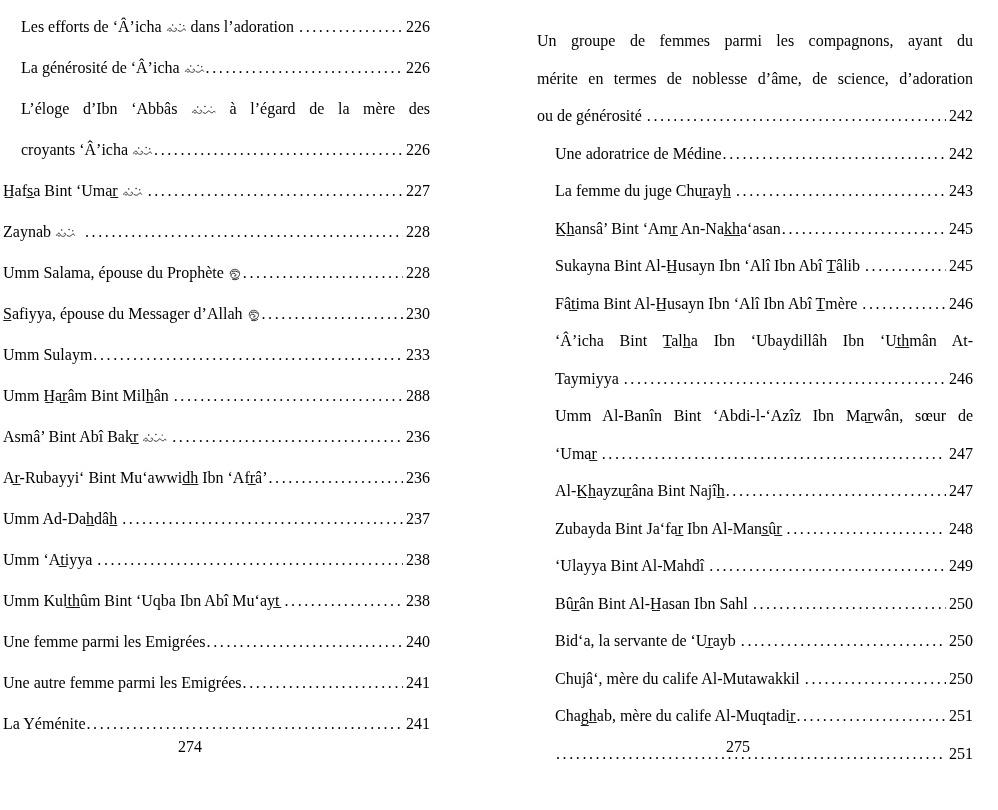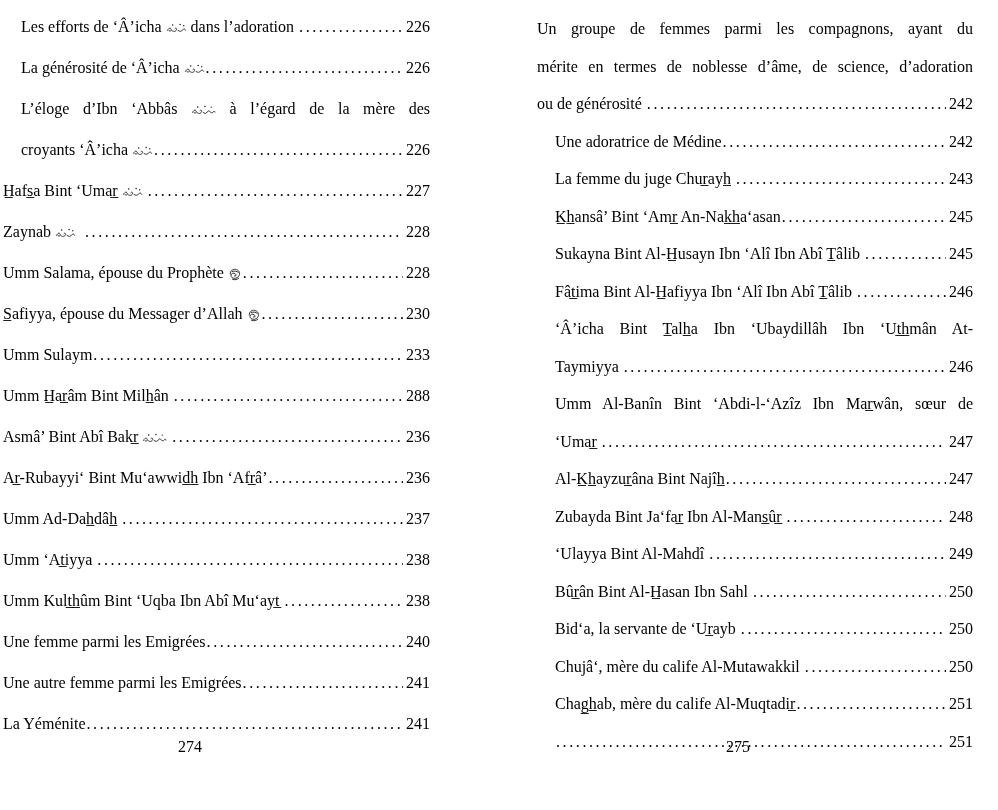--- a/index.html
+++ b/index.html
@@ -5,21 +5,21 @@
   html,body{margin:0;padding:0;background:#fff;}
   body{
     width:998px;height:810px;overflow:hidden;
     font-family:"Liberation Serif","DejaVu Serif",serif;
     font-size:16px;color:#000;
     -webkit-font-smoothing:antialiased;
   }
   .spread{display:flex;width:998px;height:810px;}
   .page{position:relative;width:499px;height:768px;box-sizing:border-box;}
   .page-left{padding:6px 69px 0 3px;}
-  .page-right{padding:10px 25px 0 38px;}
+  .page-right{padding:22px 25px 0 38px;}
   .page-left .entries{line-height:41px;}
   .page-right .entries{line-height:37.5px;}
   .toc-entry{margin:0;}
   .toc-entry.indent{padding-left:18px;}
   .toc-line{display:flex;align-items:baseline;}
   .toc-text{white-space:pre-wrap;}
   .cont-line{text-align:justify;text-align-last:justify;}
   .cont-line .toc-text{white-space:normal;}
   .leader{
     flex:1;min-width:10px;overflow:hidden;white-space:nowrap;
@@ -243,21 +243,21 @@
         </div>
         <div class="toc-entry indent">
           <div class="toc-line">
             <span class="toc-text">Sukayna Bint Al-H̲usayn Ibn ‘Alî Ibn Abî T̲âlib </span>
             <span class="leader"></span>
             <span class="pagenum">245</span>
           </div>
         </div>
         <div class="toc-entry indent">
           <div class="toc-line">
-            <span class="toc-text">Fât̲ima Bint Al-H̲afiyya Ibn ‘Alî Ibn Abî T̲âlib </span>
+            <span class="toc-text">Fât̲ima Bint Al-H̲usayn Ibn ‘Alî Ibn Abî T̲mère </span>
             <span class="leader"></span>
             <span class="pagenum">246</span>
           </div>
         </div>
         <div class="toc-entry indent">
           <div class="cont-line"><span class="toc-text">‘Â’icha Bint T̲alh̲a Ibn ‘Ubaydillâh Ibn ‘Ut̲h̲mân At-</span></div>
           <div class="toc-line">
             <span class="toc-text">Taymiyya </span>
             <span class="leader"></span>
             <span class="pagenum">246</span>

